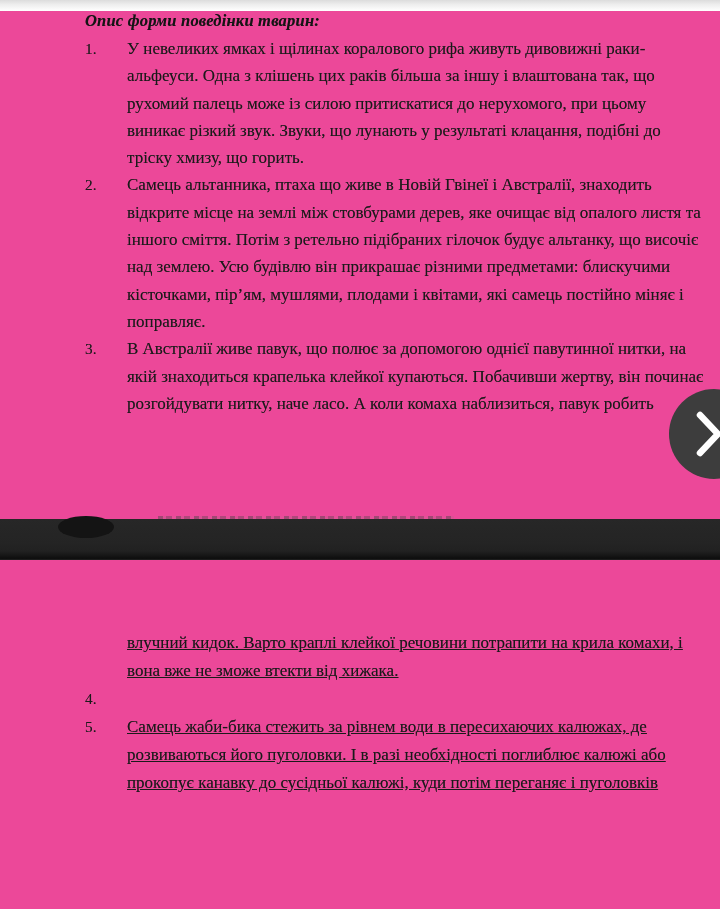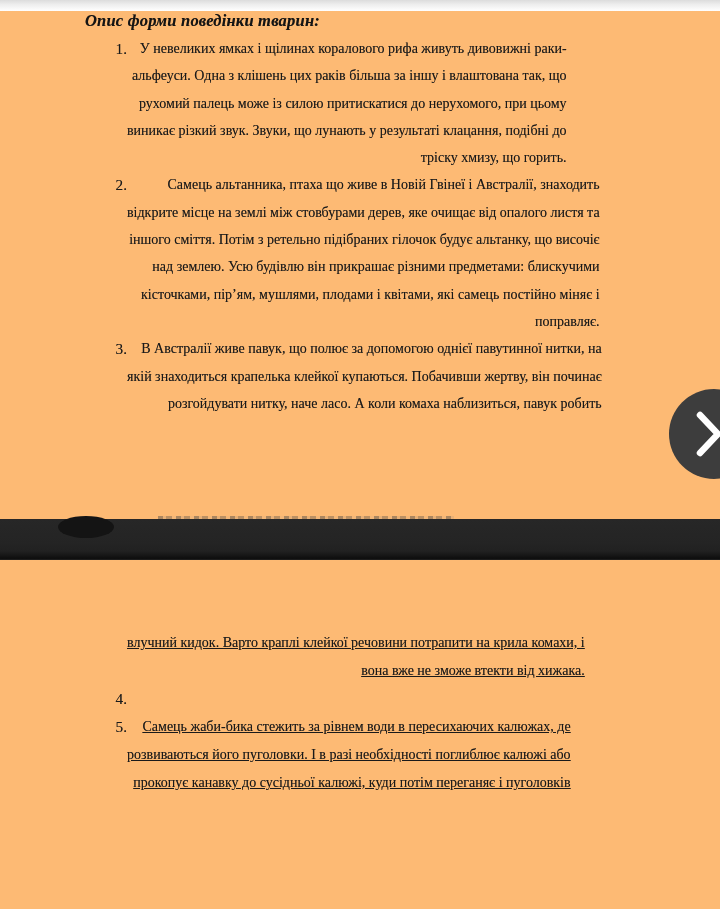--- a/index.html
+++ b/index.html
@@ -1,19 +1,18 @@
 <!DOCTYPE html>
 <html><head>
 <meta charset="utf-8">
 <style>
   html,body{margin:0;padding:0;background:#ffffff;}
   .screen{
-    position:relative;width:720px;height:909px;overflow:hidden;background:#fdba74;
+    position:relative;width:720px;height:909px;overflow:hidden;background:#ec4899;
     font-family:"Liberation Serif","DejaVu Serif",serif;
-    text-align:right;
   }
   .top-shade{
     position:absolute;left:0;top:0;width:720px;height:11px;
     background:linear-gradient(180deg,#dcdcdc 0%,#ededed 40%,#ffffff 100%);
   }
   .page-title{
     position:absolute;left:85px;top:11px;
     font-size:16.5px;font-weight:bold;font-style:italic;color:#141414;
     letter-spacing:.2px;white-space:pre;
     text-shadow:0 0 .5px rgba(30,30,30,.55);
@@ -23,21 +22,21 @@
   .list-page1 .item-text{line-height:27.3px;}
   .list-page2{top:629px;}
   .list-page2 .item-text{line-height:28px;text-decoration:underline;}
   .list-item{display:flex;align-items:flex-start;}
   .item-number{
     flex:0 0 42px;font-size:15.3px;color:#1a1a1a;line-height:27.3px;
     text-shadow:0 0 .5px rgba(30,30,30,.5);
   }
   .list-page2 .item-number{line-height:28px;}
   .item-text{
-    font-size:14px;color:#1a1a1a;white-space:pre;
+    font-size:17px;color:#1a1a1a;white-space:pre;
     text-shadow:0 0 .5px rgba(30,30,30,.5);
   }
   .occluded-text{
     position:absolute;left:158px;top:516px;width:296px;height:4px;
     background:repeating-linear-gradient(90deg,
       rgba(70,70,70,.75) 0 5px, rgba(120,120,120,.25) 5px 8px,
       rgba(70,70,70,.6) 8px 14px, rgba(150,150,150,.15) 14px 18px);
     opacity:.6;z-index:1;
   }
   .separator-bar{

